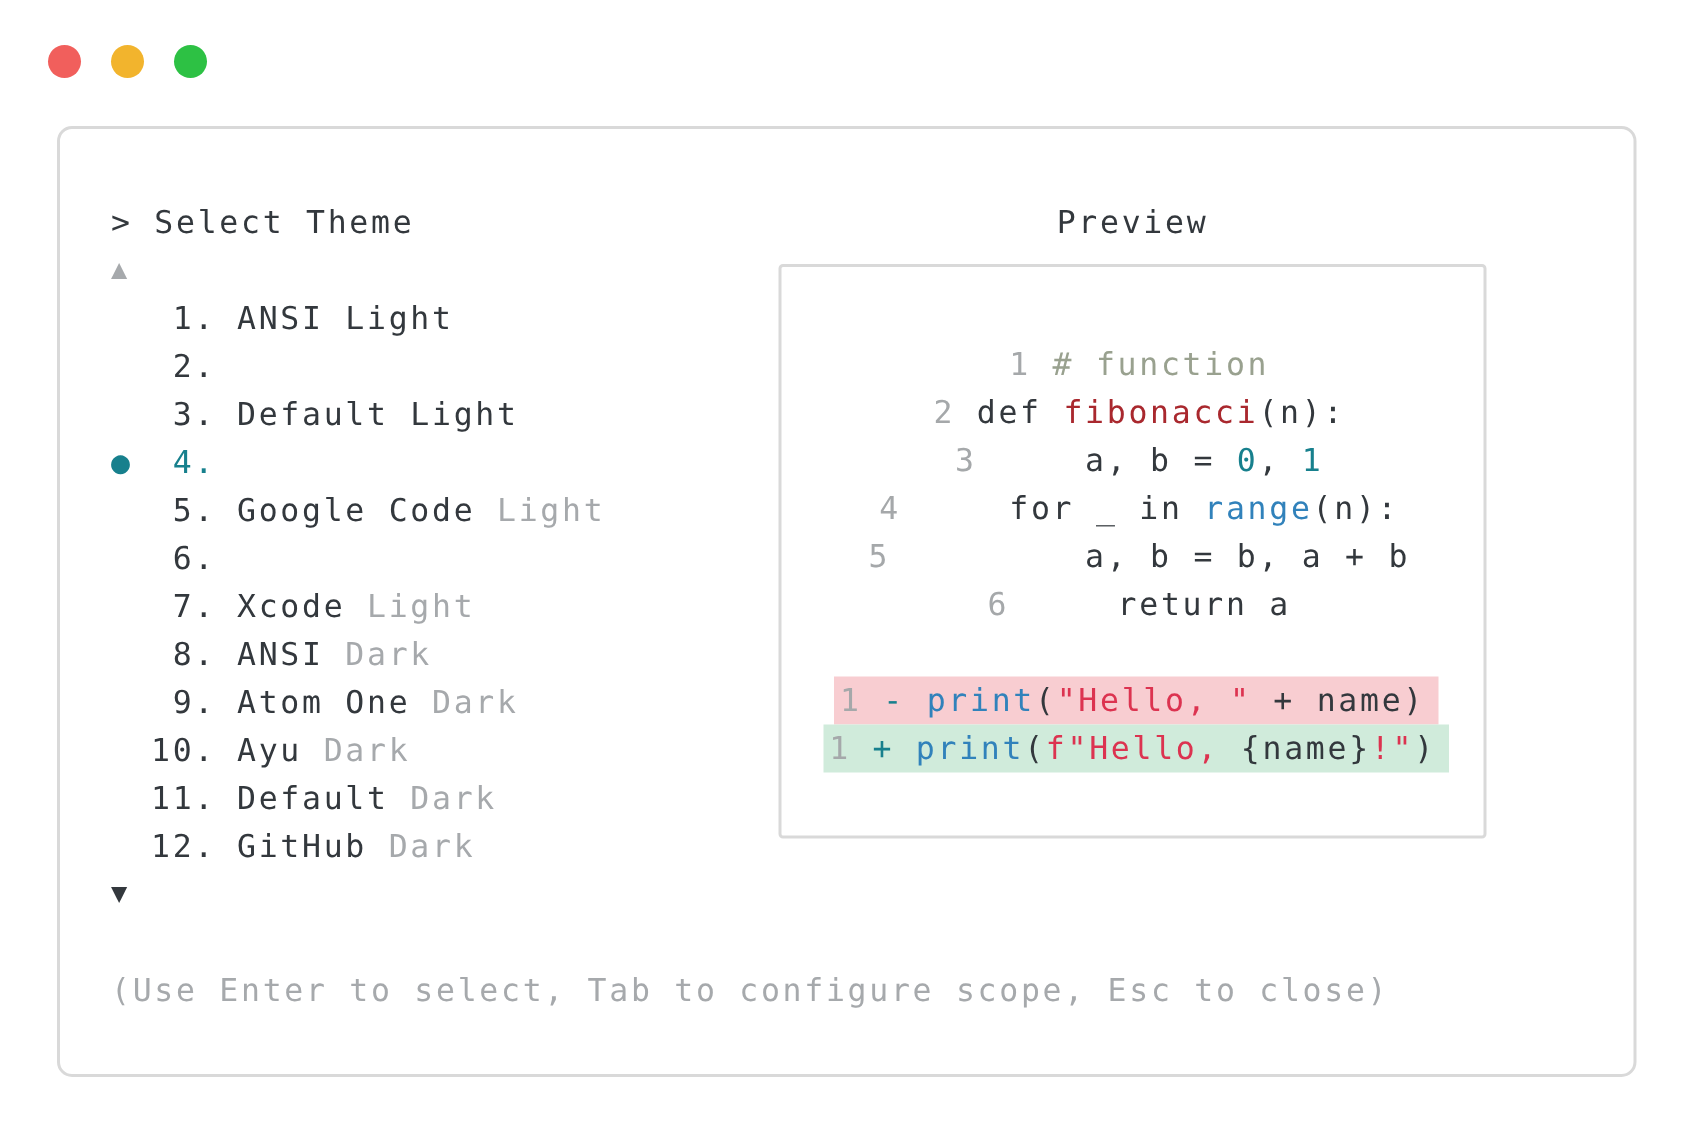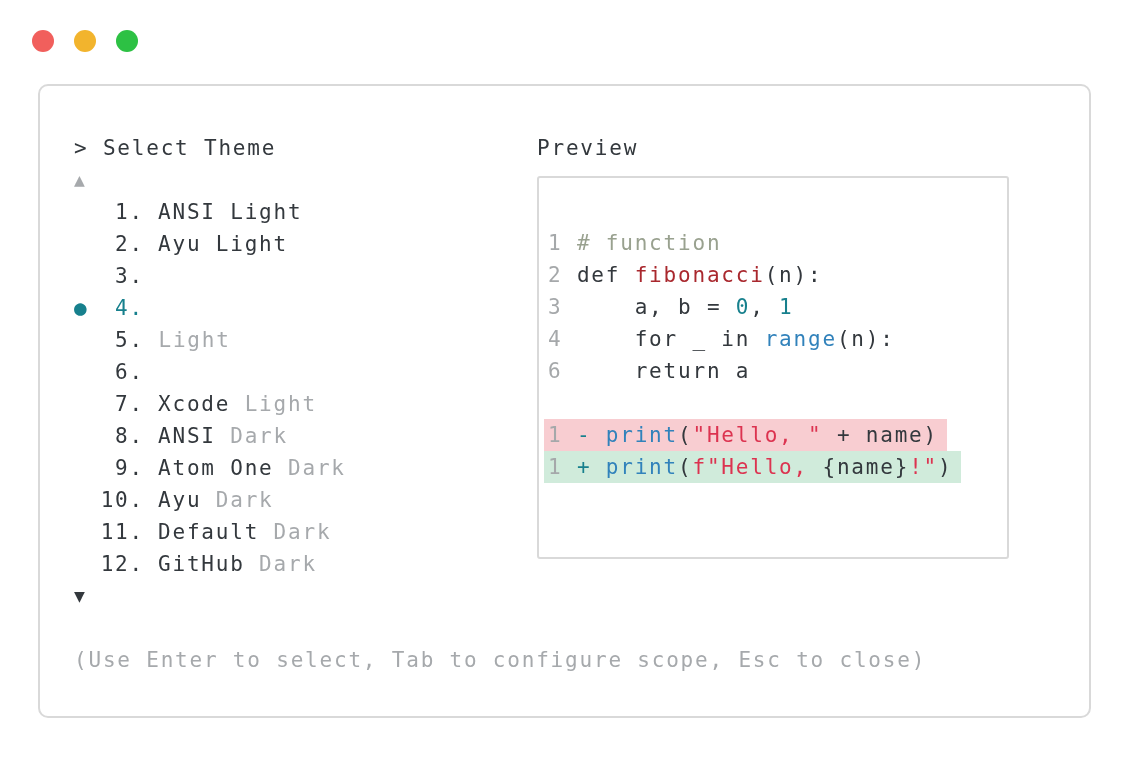--- a/index.html
+++ b/index.html
@@ -29,21 +29,21 @@
 
   .row{display:flex;height:32px;line-height:32px;font-size:21px;letter-spacing:1.8px;
        white-space:pre;color:var(--text-dark);}
   .row .bullet{width:24px;color:var(--accent);}
   .row .num{width:46px;text-align:right;}
   .row .label{margin-left:14px;}
   .row .suffix{color:var(--muted);}
   .row.selected .num,.row.selected .label{color:var(--accent);}
 
   
-  .preview-col{position:absolute;left:497px;top:46px;}
+  .preview-col{position:absolute;left:479px;top:46px;text-align:center;}
   .preview-box{margin-top:12px;width:472px;height:383px;box-sizing:border-box;
                border:2px solid var(--border);border-radius:3px;background:#fff;
                padding:49px 0 0 9px;overflow:hidden;}
   .code-line{height:32px;line-height:32px;font-size:21px;letter-spacing:1.8px;white-space:pre;}
   .line-inner{display:inline-block;height:32px;}
   .line-inner.removed{background:var(--diff-removed-bg);padding:0 9px 0 4px;margin-left:-4px;}
   .line-inner.added{background:var(--diff-added-bg);padding:0 9px 0 4px;margin-left:-4px;}
 
   .lineno{color:var(--lineno);}
   .tok.plain{color:var(--text-dark);}
@@ -63,24 +63,24 @@
   <div class="light green"></div>
 </div>
 
 <div class="window">
 
   <div class="left-col">
     <div class="line">&gt; Select Theme</div>
     <div class="line arrow-up">▲</div>
     <div id="theme-list">
         <div class="row"><span class="bullet"></span><span class="num">1.</span><span class="label">ANSI Light</span></div>
-        <div class="row"><span class="bullet"></span><span class="num">2.</span><span class="label">Ayu Light</span></div>
-        <div class="row"><span class="bullet"></span><span class="num">3.</span></div>
+        <div class="row"><span class="bullet"></span><span class="num">2.</span></div>
+        <div class="row"><span class="bullet"></span><span class="num">3.</span><span class="label">Default Light</span></div>
         <div class="row selected"><span class="bullet">●</span><span class="num">4.</span></div>
-        <div class="row"><span class="bullet"></span><span class="num">5.</span><span class="suffix"> Light</span></div>
+        <div class="row"><span class="bullet"></span><span class="num">5.</span><span class="label">Google Code</span><span class="suffix"> Light</span></div>
         <div class="row"><span class="bullet"></span><span class="num">6.</span></div>
         <div class="row"><span class="bullet"></span><span class="num">7.</span><span class="label">Xcode</span><span class="suffix"> Light</span></div>
         <div class="row"><span class="bullet"></span><span class="num">8.</span><span class="label">ANSI</span><span class="suffix"> Dark</span></div>
         <div class="row"><span class="bullet"></span><span class="num">9.</span><span class="label">Atom One</span><span class="suffix"> Dark</span></div>
         <div class="row"><span class="bullet"></span><span class="num">10.</span><span class="label">Ayu</span><span class="suffix"> Dark</span></div>
         <div class="row"><span class="bullet"></span><span class="num">11.</span><span class="label">Default</span><span class="suffix"> Dark</span></div>
         <div class="row"><span class="bullet"></span><span class="num">12.</span><span class="label">GitHub</span><span class="suffix"> Dark</span></div>
       </div>
     <div class="line arrow-down">▼</div>
     <div class="line"></div>
@@ -88,20 +88,21 @@
   </div>
 
   <div class="preview-col">
     <div class="line">Preview</div>
     <div class="preview-box">
       <div id="code-sample">
           <div class="code-line"><span class="line-inner"><span class="lineno">1 </span><span class="tok comment"># function</span></span></div>
           <div class="code-line"><span class="line-inner"><span class="lineno">2 </span><span class="tok plain">def </span><span class="tok func">fibonacci</span><span class="tok plain">(n):</span></span></div>
           <div class="code-line"><span class="line-inner"><span class="lineno">3 </span><span class="tok plain">    a, b = </span><span class="tok num">0</span><span class="tok plain">, </span><span class="tok num">1</span></span></div>
           <div class="code-line"><span class="line-inner"><span class="lineno">4 </span><span class="tok plain">    for _ in </span><span class="tok builtin">range</span><span class="tok plain">(n):</span></span></div>
+          <div class="code-line"><span class="line-inner"><span class="lineno">5 </span><span class="tok plain">        a, b = b, a + b</span></span></div>
           <div class="code-line"><span class="line-inner"><span class="lineno">6 </span><span class="tok plain">    return a</span></span></div>
           <div class="code-line"><span class="line-inner"></span></div>
           <div class="code-line"><span class="line-inner removed"><span class="lineno">1 </span><span class="tok sign">- </span><span class="tok builtin">print</span><span class="tok plain">(</span><span class="tok string">"Hello, "</span><span class="tok plain"> + name)</span></span></div>
           <div class="code-line"><span class="line-inner added"><span class="lineno">1 </span><span class="tok sign">+ </span><span class="tok builtin">print</span><span class="tok plain">(</span><span class="tok string">f"Hello, </span><span class="tok plain">{name}</span><span class="tok string">!"</span><span class="tok plain">)</span></span></div>
         </div>
     </div>
   </div>
 
 </div>
 

